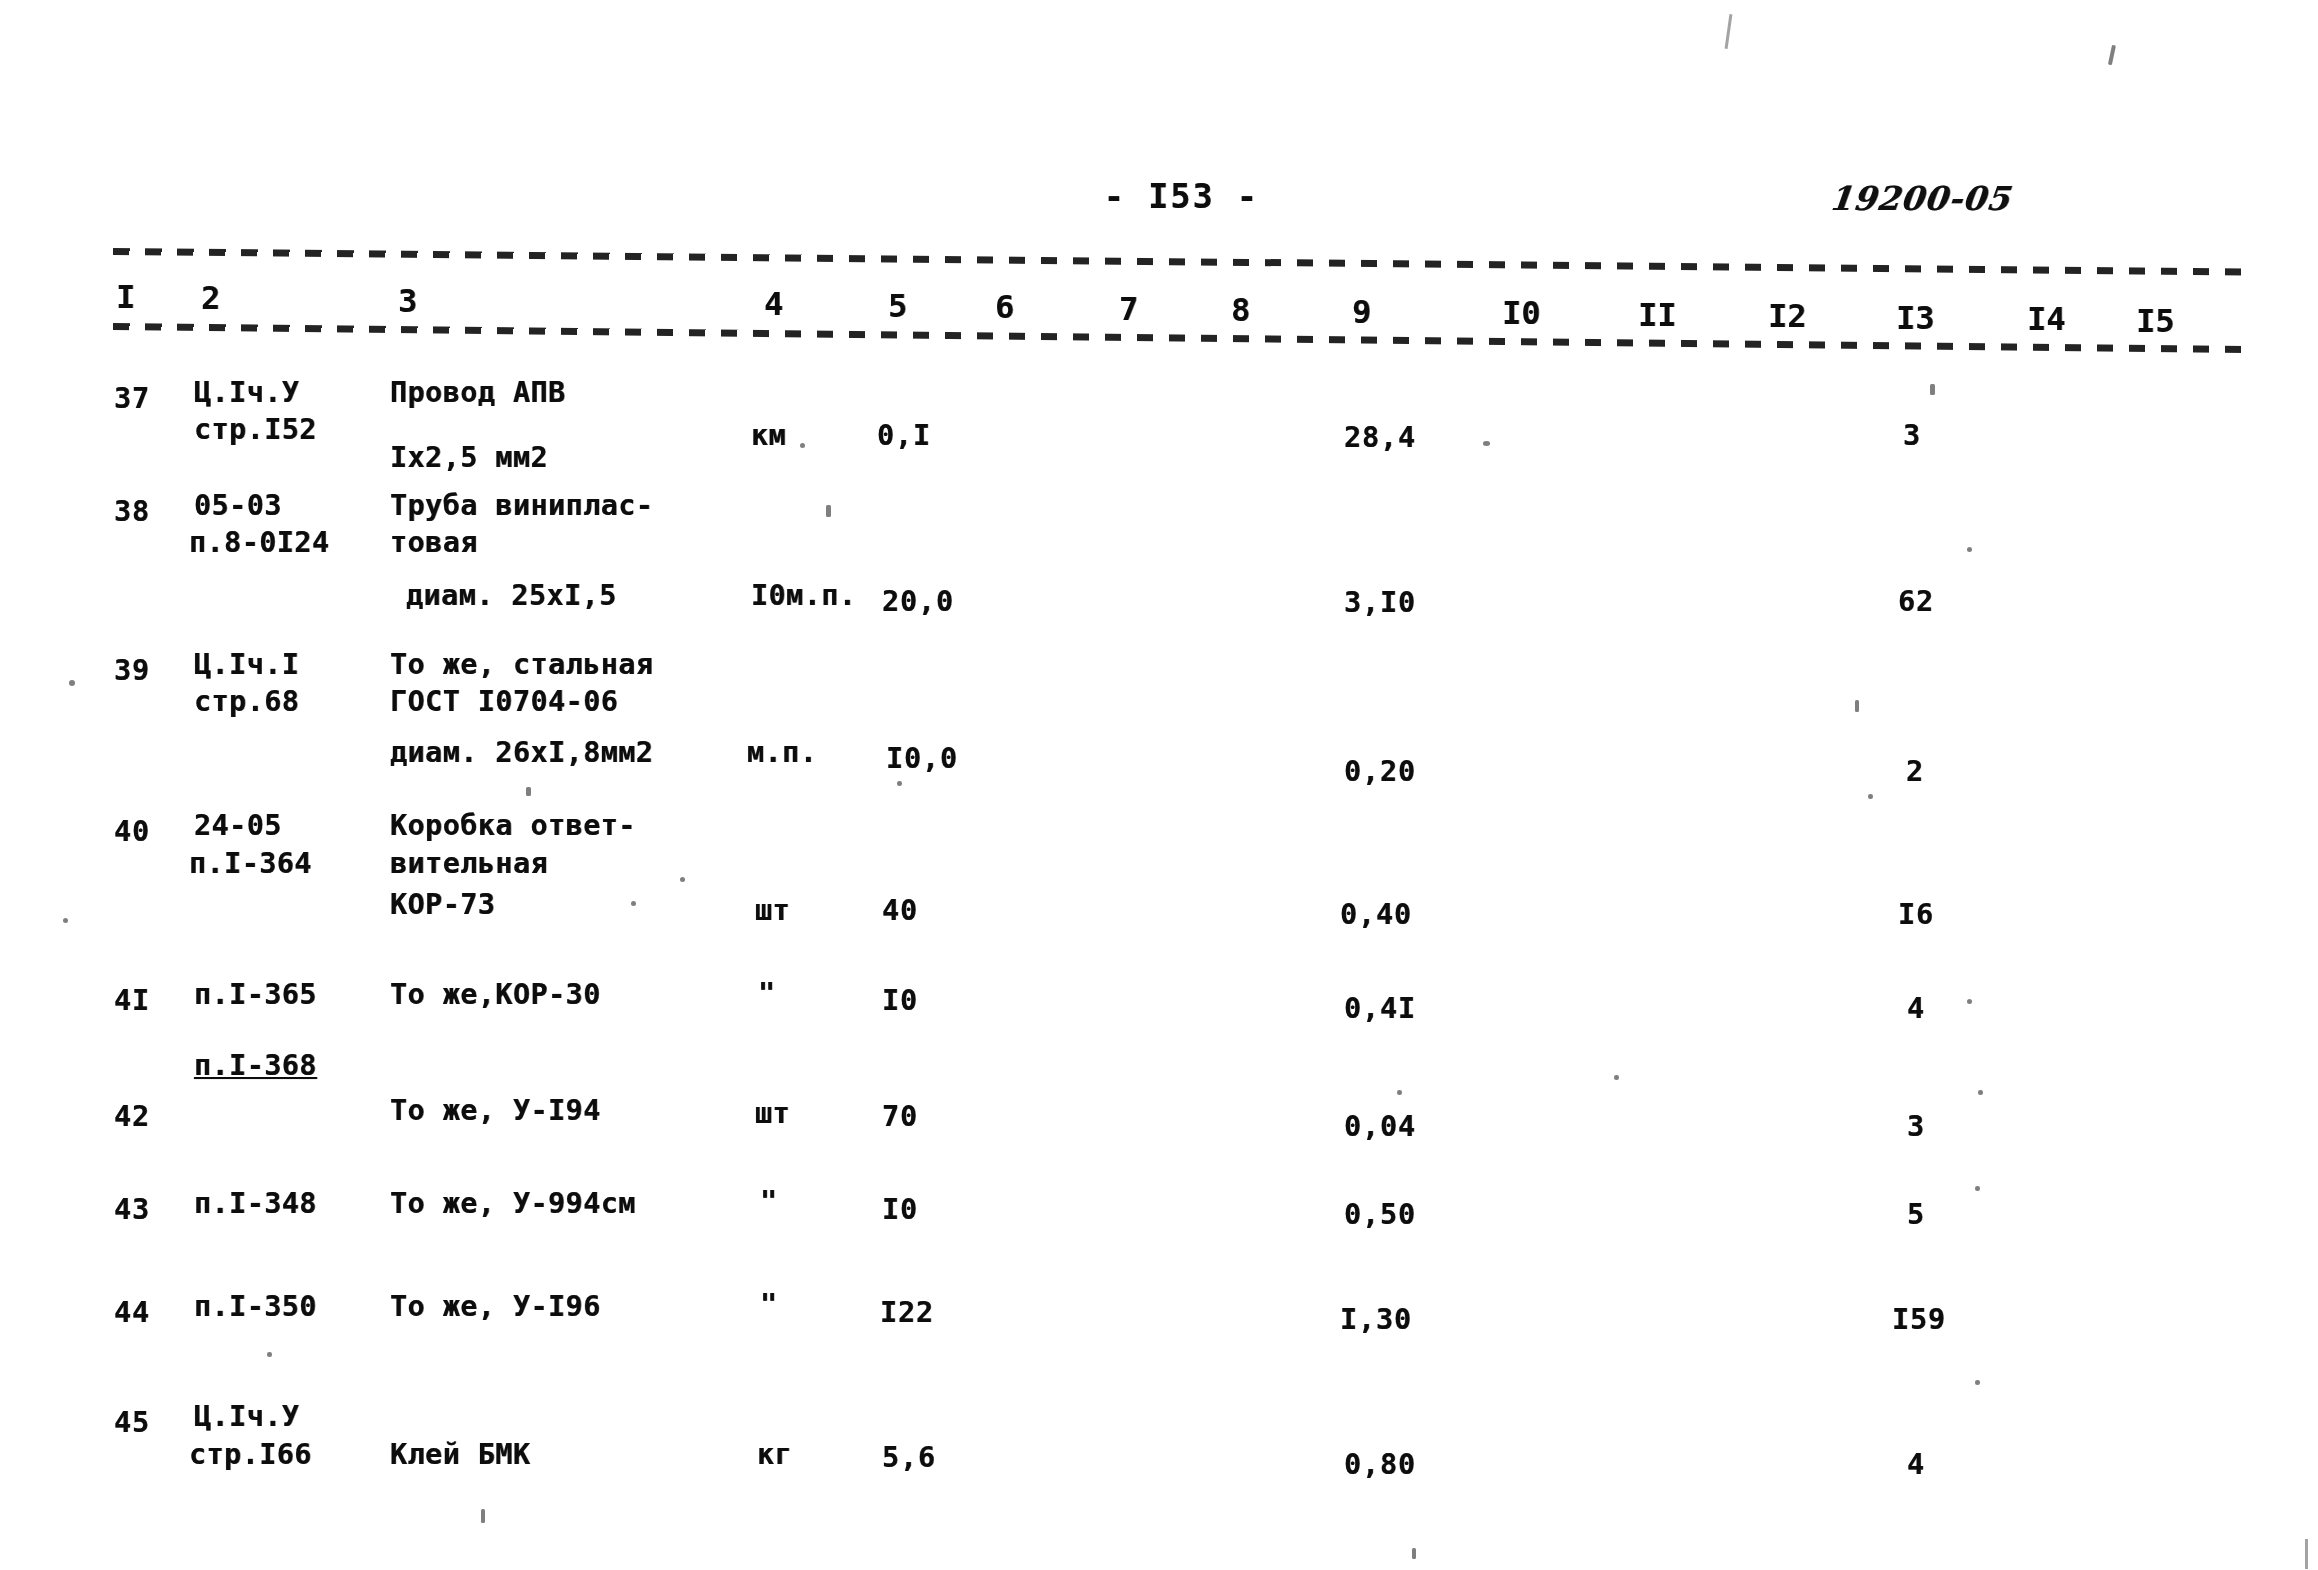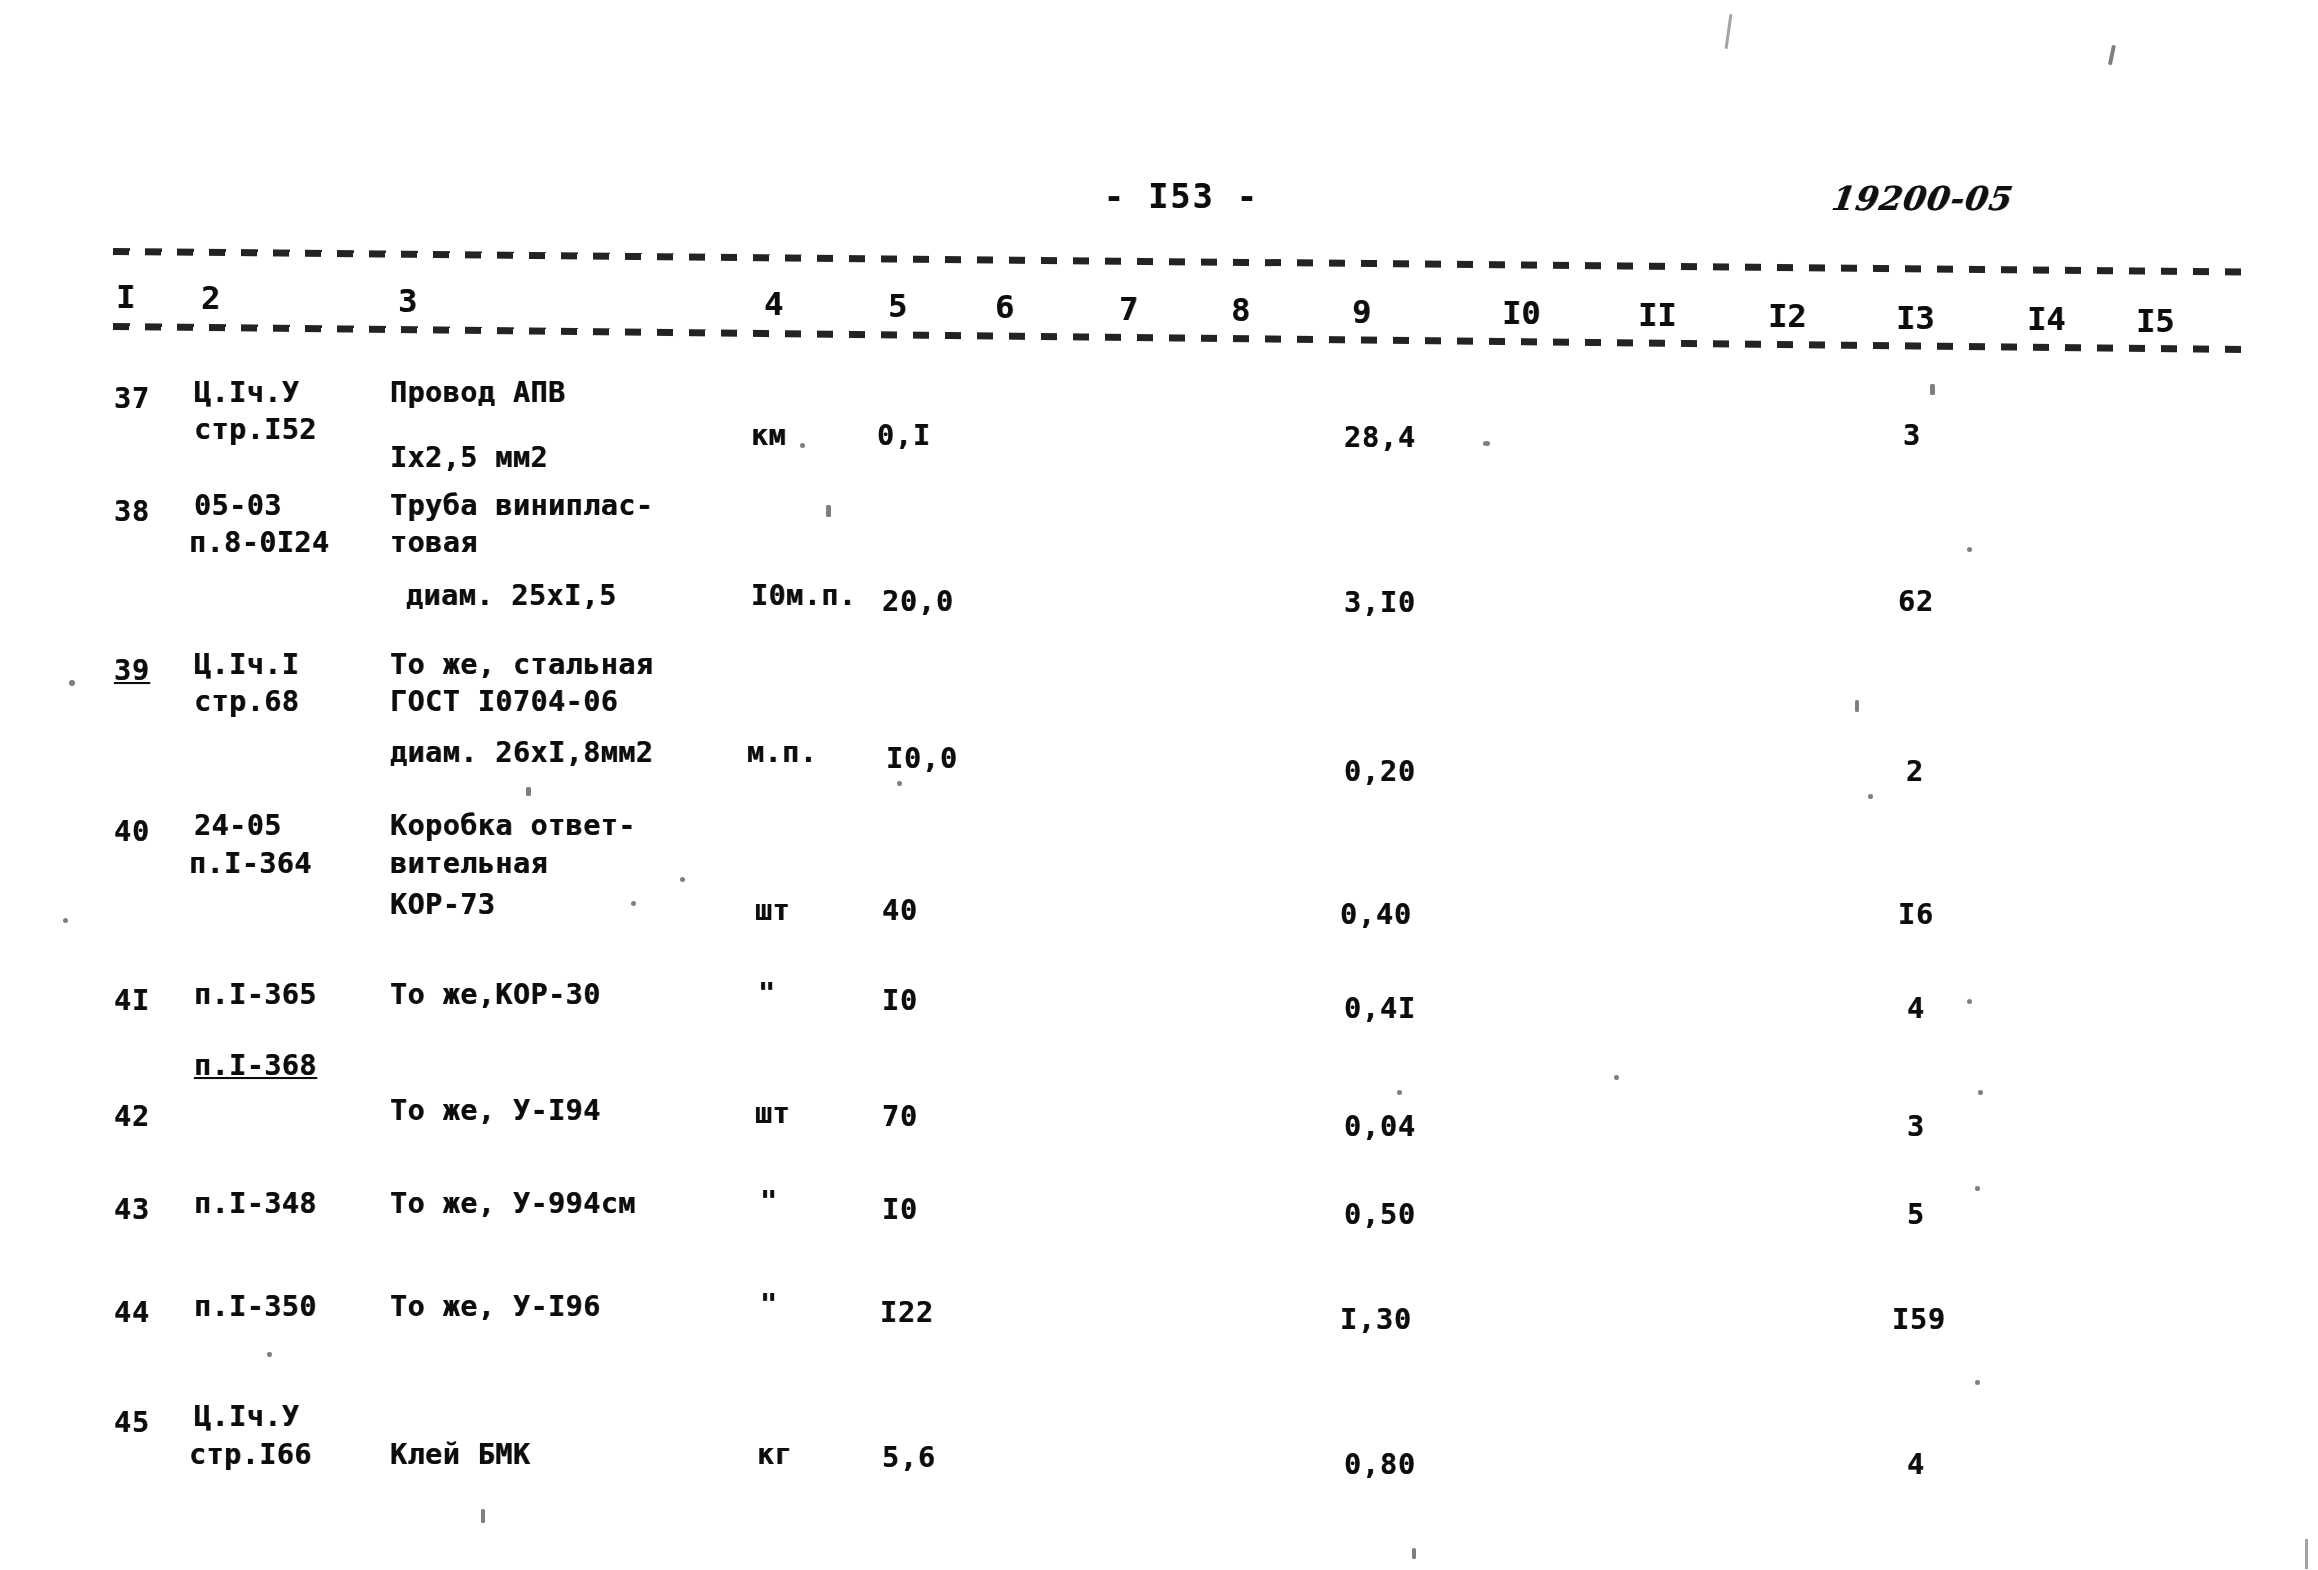--- a/index.html
+++ b/index.html
@@ -143,21 +143,21 @@
   <div class="cell desc" style="left:194px; top:487px;">05-03</div>
   <div class="cell desc" style="left:189px; top:524px;">п.8-0I24</div>
   <div class="cell desc" style="left:390px; top:487px;">Труба виниплас-</div>
   <div class="cell desc" style="left:390px; top:524px;">товая</div>
   <div class="cell desc" style="left:390px; top:577px;margin-left:16px;">диам. 25хI,5</div>
   <div class="cell desc" style="left:751px; top:577px;">I0м.п.</div>
   <div class="cell num" style="left:882px; top:577px;">20,0</div>
   <div class="cell num" style="left:1344px; top:578px;">3,I0</div>
   <div class="cell num" style="left:1898px; top:577px;">62</div>
 
-  <div class="cell num" style="left:114px; top:646px;text-decoration:underline;">39</div>
+  <div class="cell num" style="left:114px; top:646px;">39</div>
   <div class="cell desc" style="left:194px; top:646px;">Ц.Iч.I</div>
   <div class="cell desc" style="left:194px; top:683px;">стр.68</div>
   <div class="cell desc" style="left:390px; top:646px;">То же, стальная</div>
   <div class="cell desc" style="left:390px; top:683px;">ГОСТ I0704-06</div>
   <div class="cell desc" style="left:390px; top:734px;">диам. 26хI,8мм2</div>
   <div class="cell desc" style="left:747px; top:734px;">м.п.</div>
   <div class="cell num" style="left:886px; top:734px;">I0,0</div>
   <div class="cell num" style="left:1344px; top:747px;">0,20</div>
   <div class="cell num" style="left:1906px; top:747px;">2</div>
 

